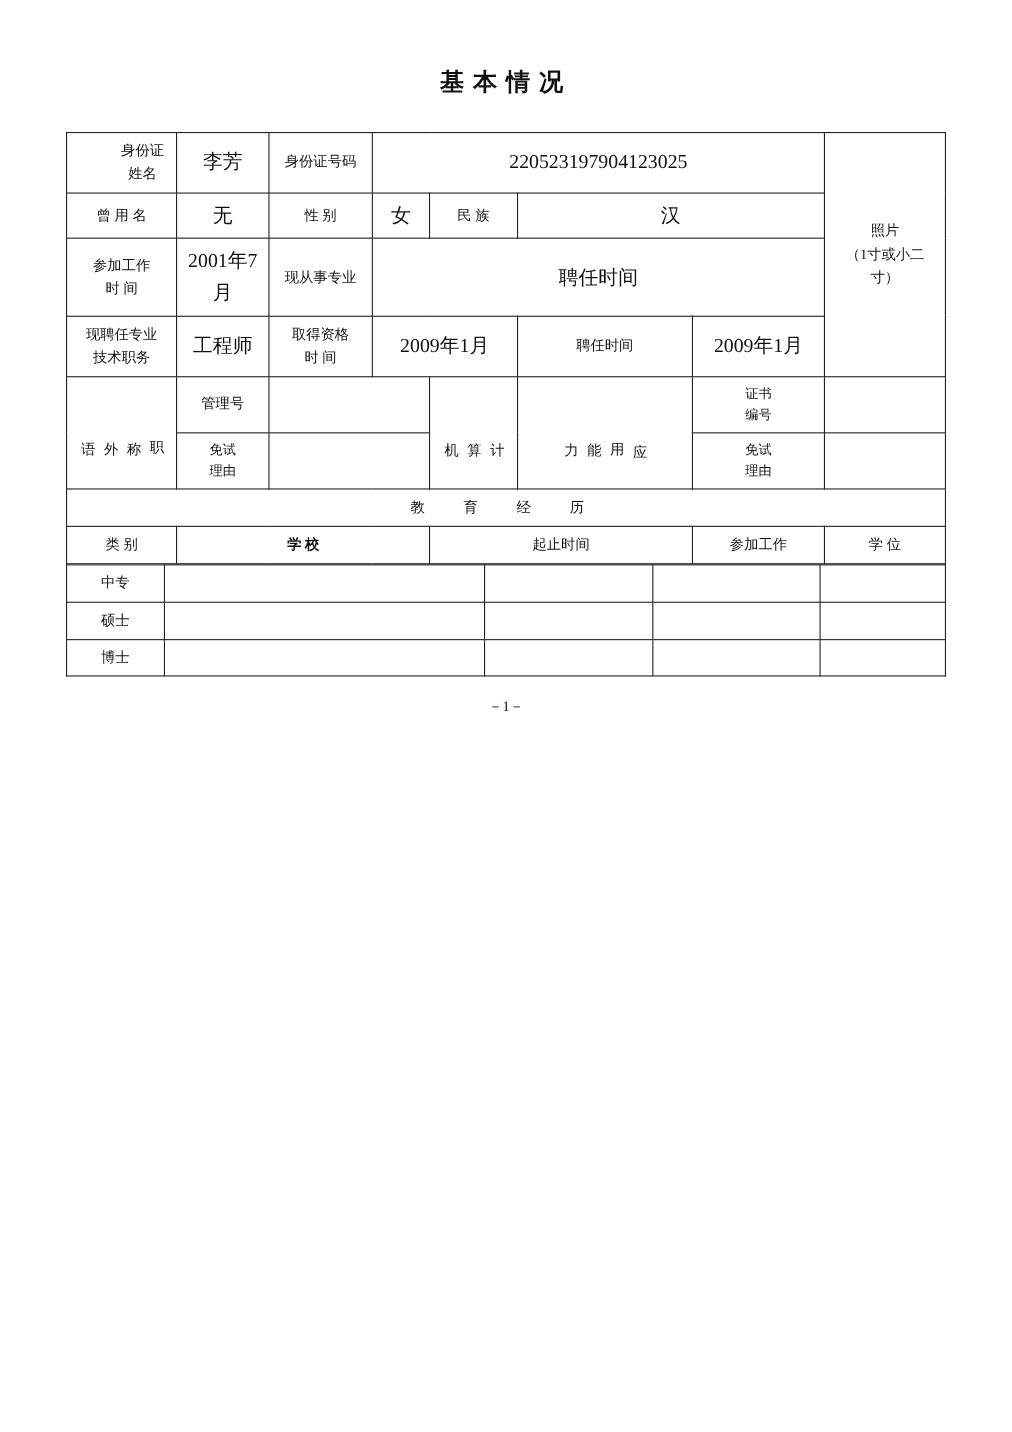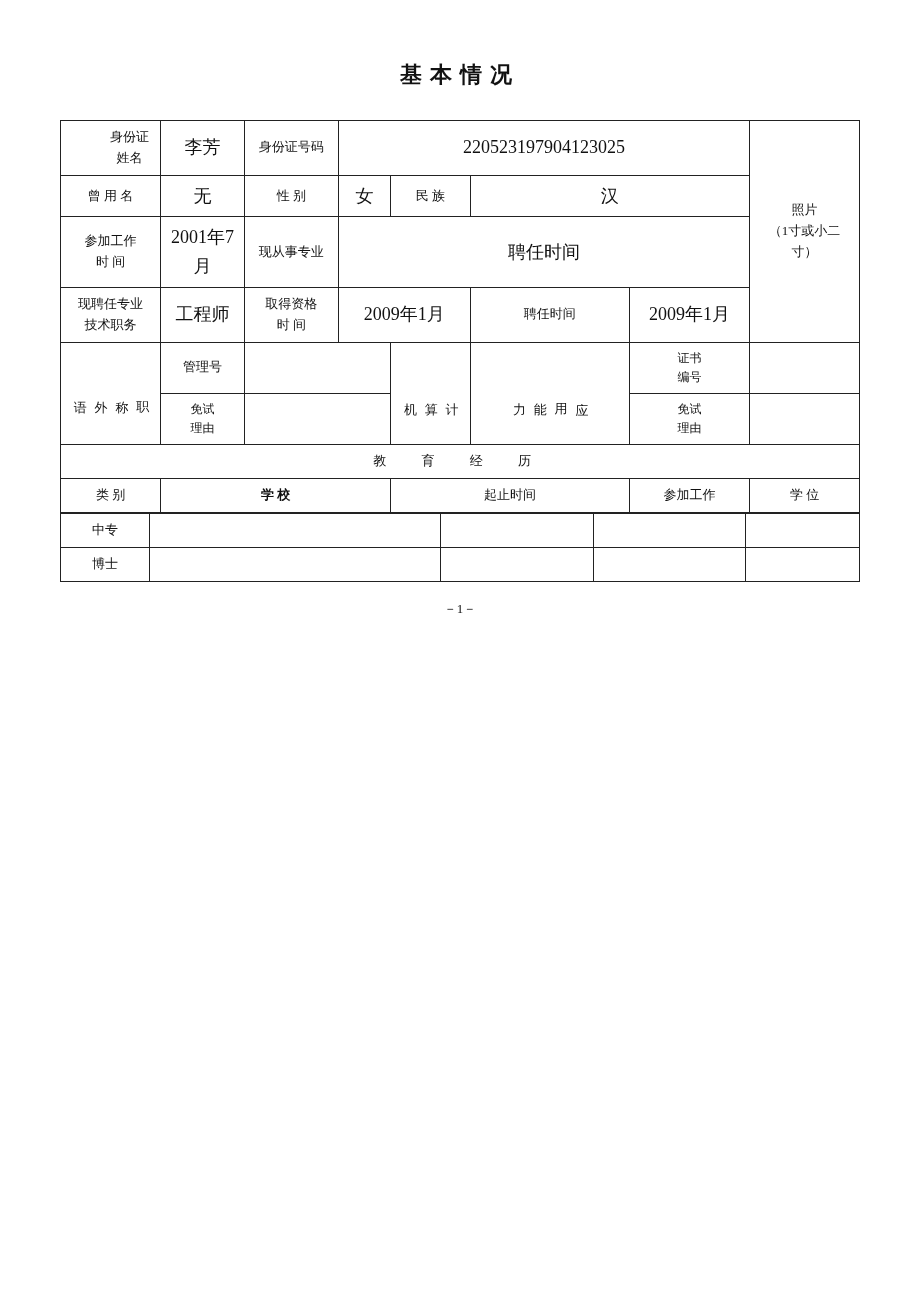--- a/index.html
+++ b/index.html
@@ -161,20 +161,27 @@
   </colgroup>
   <tbody id="edu-tbody">
   <tr>
     <td class="label-cell">中专</td>
     <td class="value-cell"></td>
     <td class="value-cell" style="white-space:pre-line;"></td>
     <td class="value-cell"></td>
     <td class="value-cell"></td>
   </tr>
       <tr>
+    <td class="label-cell">硕士</td>
+    <td class="value-cell"></td>
+    <td class="value-cell" style="white-space:pre-line;"></td>
+    <td class="value-cell"></td>
+    <td class="value-cell"></td>
+  </tr>
+      <tr>
     <td class="label-cell">博士</td>
     <td class="value-cell"></td>
     <td class="value-cell" style="white-space:pre-line;"></td>
     <td class="value-cell"></td>
     <td class="value-cell"></td>
   </tr>
     </tbody>
 </table>
 
 <div class="page-footer">－1－</div>

